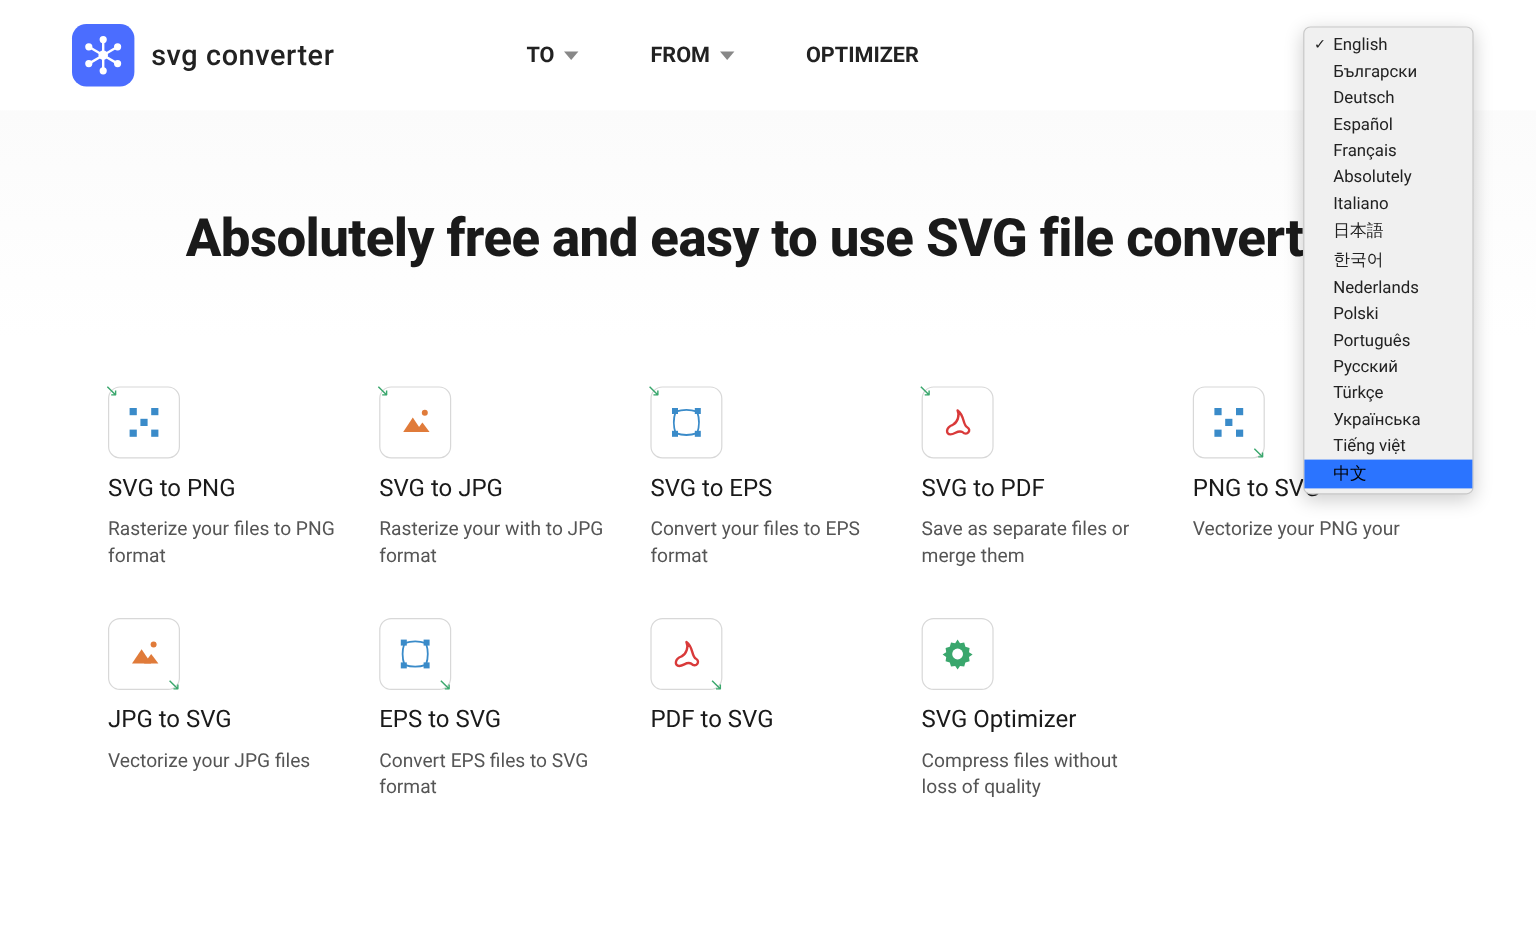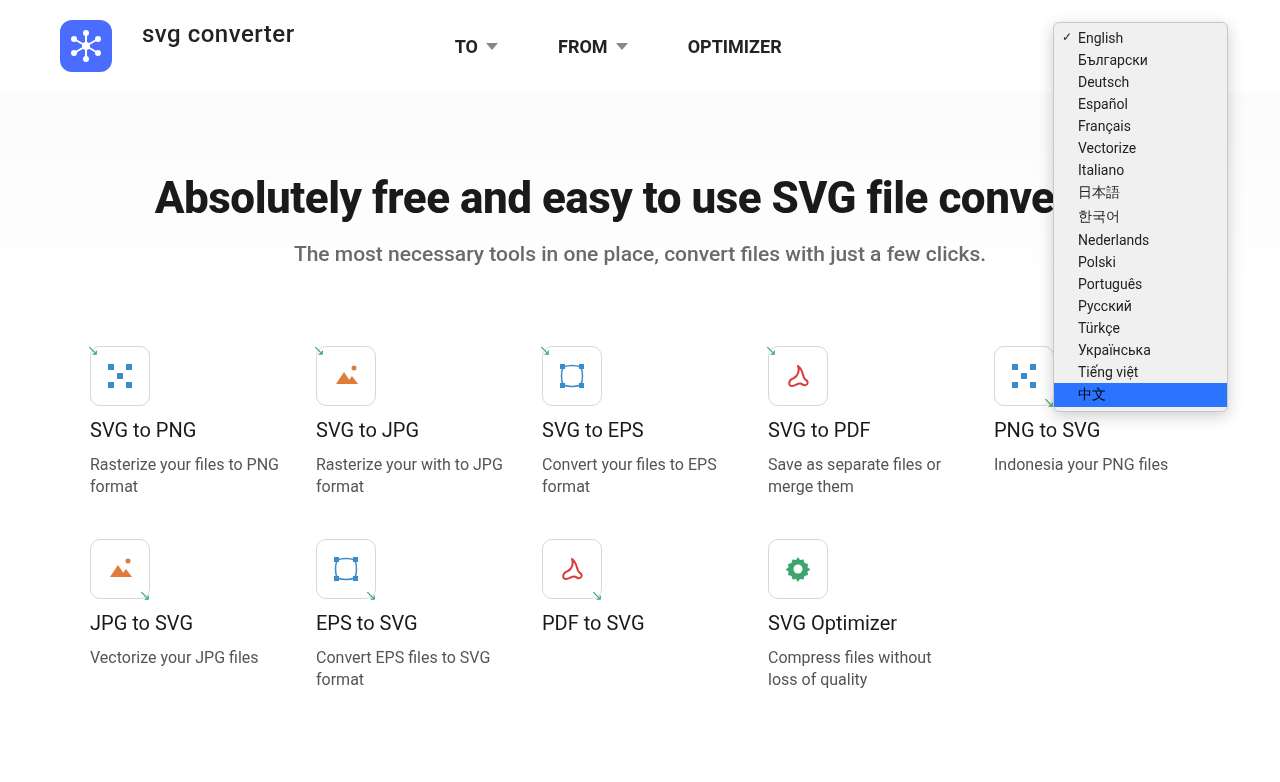--- a/index.html
+++ b/index.html
@@ -12,22 +12,22 @@
   position: relative;
 }
 .header {
   display: flex;
   align-items: center;
   padding: 20px 60px;
   background: #fff;
 }
 .logo-wrap {
   display: flex;
-  align-items: flex-start;
-  gap: 30px;
+  align-items: center;
+  gap: 14px;
 }
 .logo-icon {
   width: 52px;
   height: 52px;
   background: #4b6dff;
   border-radius: 12px;
   display: flex;
   align-items: center;
   justify-content: center;
 }
@@ -114,21 +114,21 @@
 }
 .card-desc {
   font-size: 16px;
   color: #555;
   line-height: 1.4;
 }
 .lang-dropdown {
   position: absolute;
   top: 22px;
   right: 52px;
-  width: 175px;
+  width: 142px;
   background: #f0f0f0;
   border: 1px solid #c8c8c8;
   border-radius: 6px;
   box-shadow: 0 4px 16px rgba(0,0,0,0.2);
   padding: 4px 0;
   z-index: 100;
 }
 .lang-item {
   padding: 3px 10px 3px 24px;
   font-size: 14px;
@@ -184,21 +184,20 @@
       <span class="caret-down"></span>
     </div>
     <div class="nav-item">
       <span>OPTIMIZER</span>
     </div>
   </nav>
 </header>
 
 <section class="hero">
   <h1 class="hero-title">Absolutely free and easy to use SVG file converter</h1>
-  <p class="hero-subtitle">The most necessary tools in one place, convert files with just a few clicks.</p>
 </section>
 
 <section class="grid" id="cards-grid">
     <div class="card">
       <div class="card-icon-box">
         <span class="corner-arrow corner-tl">↘</span>
         <svg width="28" height="28" viewBox="0 0 28 28">
           <g fill="#3a8bc9">
             <rect x="2" y="2" width="6" height="6"></rect>
             <rect x="20" y="2" width="6" height="6"></rect>
@@ -254,21 +253,21 @@
           <g fill="#3a8bc9">
             <rect x="2" y="2" width="6" height="6"></rect>
             <rect x="20" y="2" width="6" height="6"></rect>
             <rect x="11" y="11" width="6" height="6"></rect>
             <rect x="2" y="20" width="6" height="6"></rect>
             <rect x="20" y="20" width="6" height="6"></rect>
           </g>
         </svg>
       </div>
       <div class="card-title">PNG to SVG</div>
-      <div class="card-desc">Indonesia your PNG files</div>
+      <div class="card-desc">Vectorize your PNG your</div>
     </div>
     <div class="card">
       <div class="card-icon-box">
         <span class="corner-arrow corner-br">↘</span>
         <svg width="28" height="28" viewBox="0 0 28 28">
           <polygon points="4,22 12,10 20,22" fill="#e07b3a"></polygon>
           <polygon points="14,22 20,14 26,22" fill="#e07b3a"></polygon>
           <circle cx="22" cy="6" r="2.5" fill="#e07b3a"></circle>
         </svg>
       </div>
@@ -309,21 +308,21 @@
       <div class="card-desc">Compress files without loss of quality</div>
     </div>
   </section>
 
 <div class="lang-dropdown" id="lang-dropdown">
     <div class="lang-item selected">English</div>
     <div class="lang-item">Български</div>
     <div class="lang-item">Deutsch</div>
     <div class="lang-item">Español</div>
     <div class="lang-item">Français</div>
-    <div class="lang-item">Vectorize</div>
+    <div class="lang-item">Absolutely</div>
     <div class="lang-item">Italiano</div>
     <div class="lang-item">日本語</div>
     <div class="lang-item">한국어</div>
     <div class="lang-item">Nederlands</div>
     <div class="lang-item">Polski</div>
     <div class="lang-item">Português</div>
     <div class="lang-item">Русский</div>
     <div class="lang-item">Türkçe</div>
     <div class="lang-item">Українська</div>
     <div class="lang-item">Tiếng việt</div>

